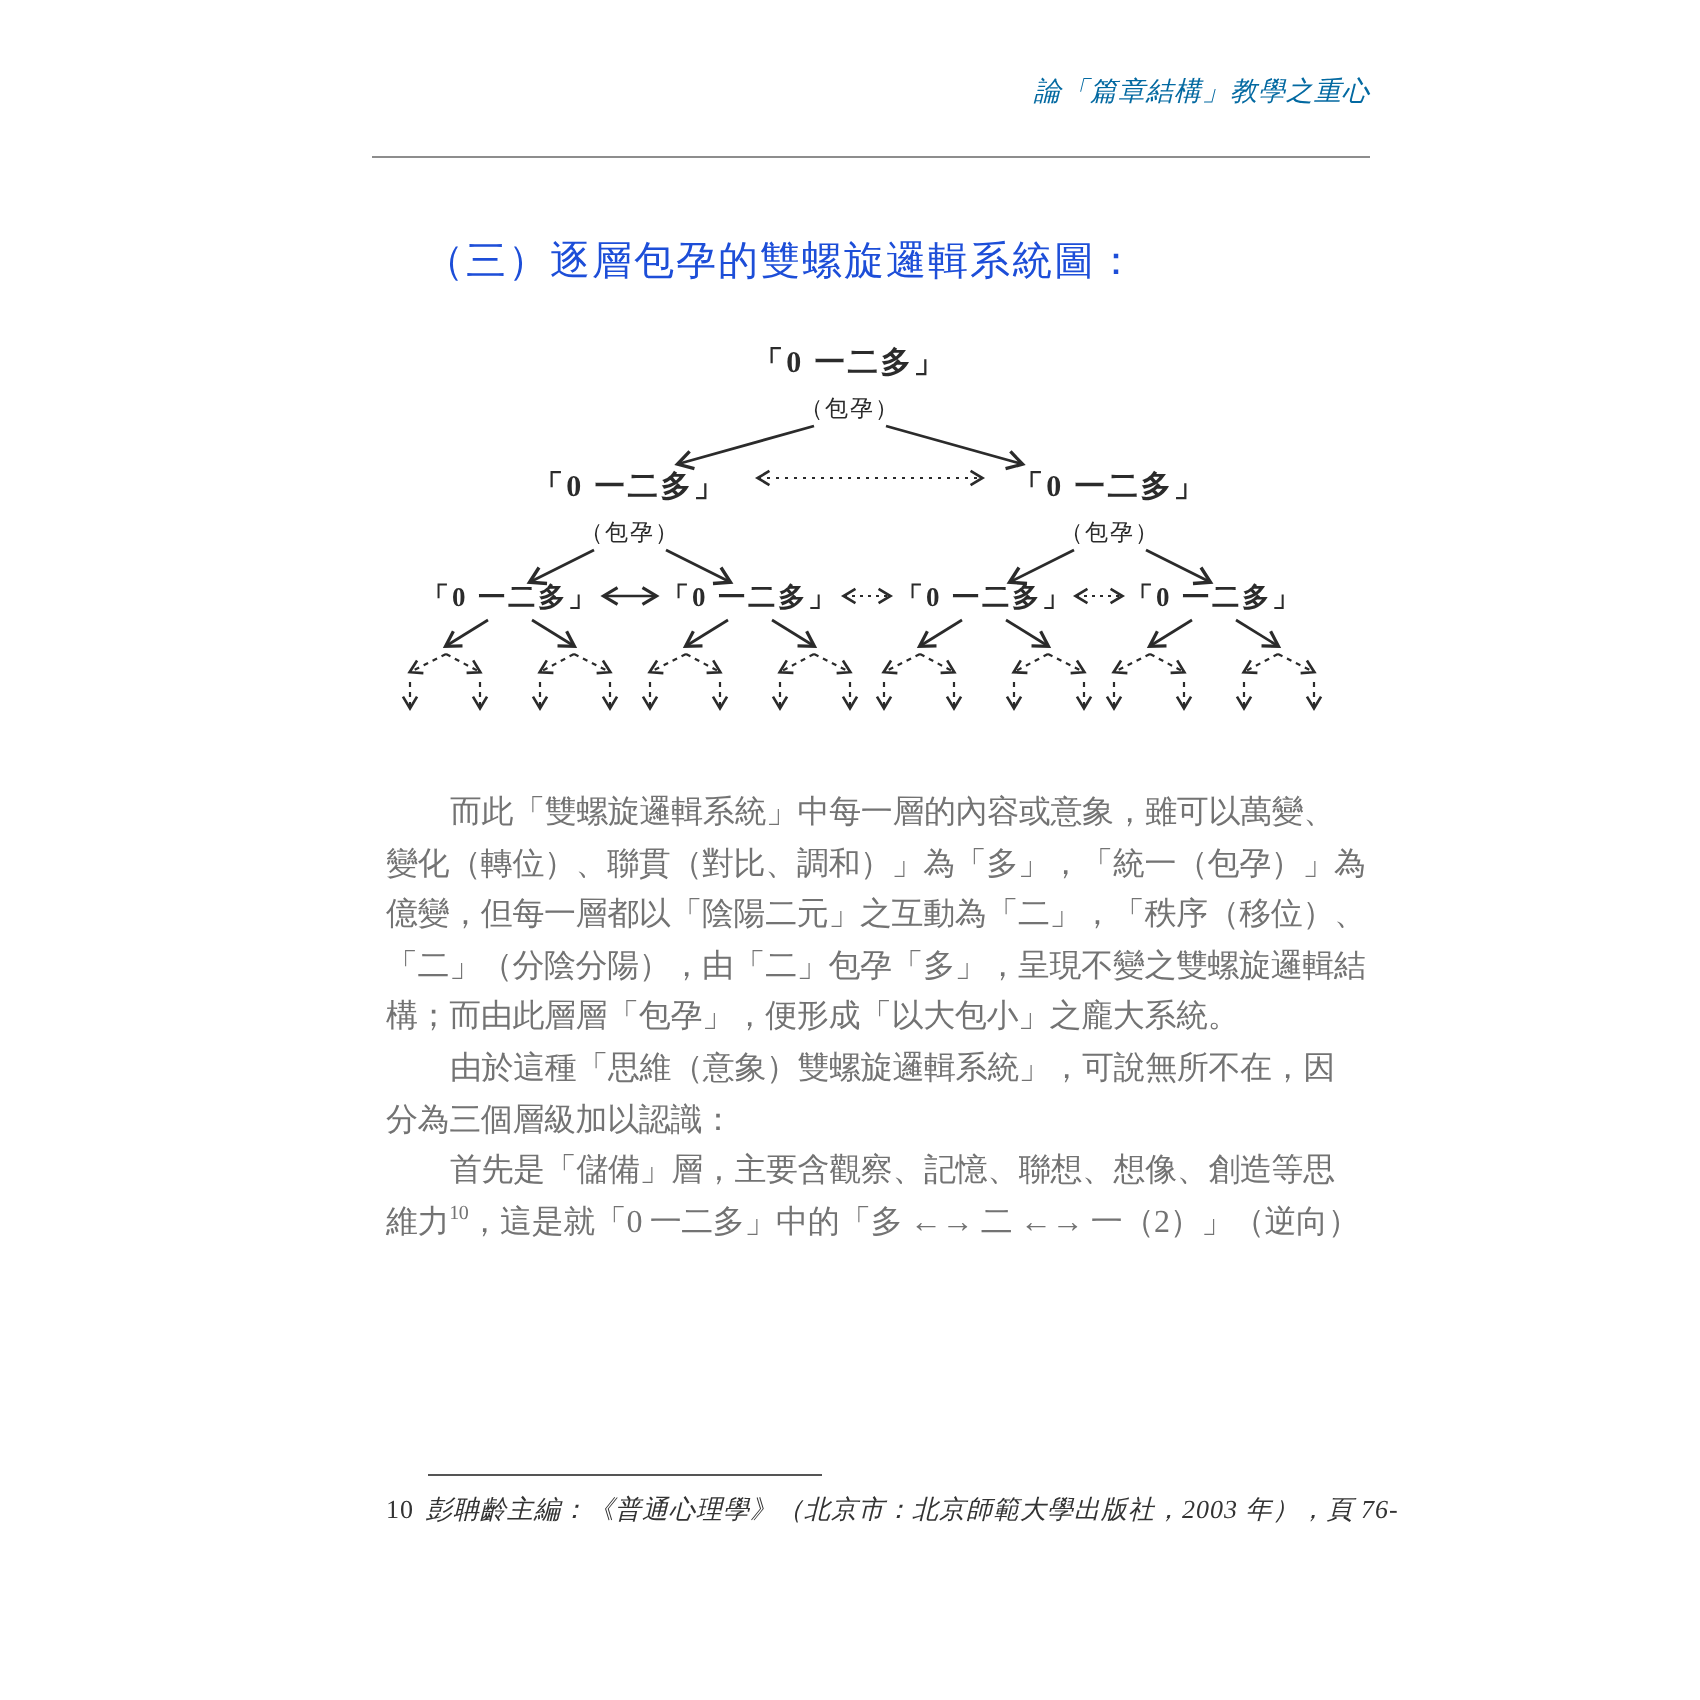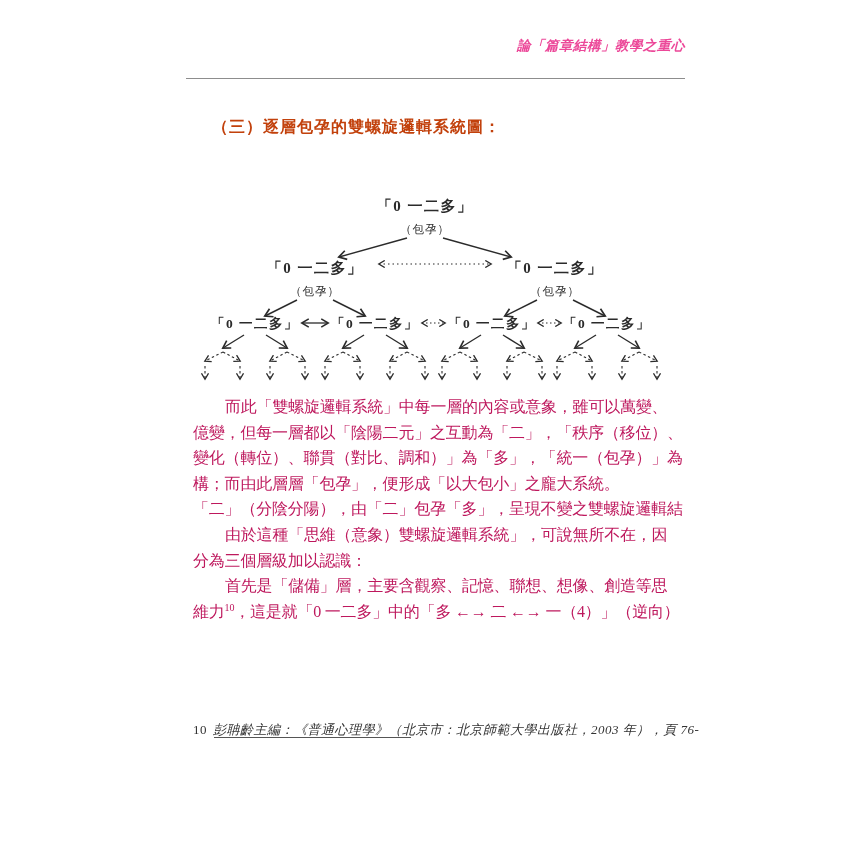--- a/index.html
+++ b/index.html
@@ -1,41 +1,41 @@
 <!DOCTYPE html>
 <html><head>
 <meta charset="utf-8">
 <style>
   html,body{margin:0;padding:0;background:#fff;}
   .page{position:relative;width:850px;height:850px;background:#ffffff;overflow:hidden;
         font-family:"Liberation Serif","DejaVu Serif",serif;color:#232323;}
 
   .header{position:absolute;top:36px;left:180px;width:505px;text-align:right;
-          font-style:italic;font-size:13.5px;line-height:20px;color:#ec4899;letter-spacing:0.5px;font-weight:bold;}
+          font-style:italic;font-size:13.5px;line-height:20px;color:#0369a1;letter-spacing:0.5px;}
   .header .hline{white-space:nowrap;}
   .pagemark{display:inline-block;margin:0 3px 0 10px;vertical-align:-1px;}
   .pagenum{font-size:14.5px;font-style:normal;}
   .header-rule{position:absolute;top:78px;left:186px;width:499px;height:1px;background:#8d8d8d;}
 
-  .section-title{position:absolute;top:117px;left:212px;font-size:16px;font-weight:700;
-                 color:#c2410c;letter-spacing:1px;white-space:nowrap;}
+  .section-title{position:absolute;top:117px;left:212px;font-size:20px;font-weight:400;
+                 color:#1d4ed8;letter-spacing:1px;white-space:nowrap;}
 
-  .diagram{position:absolute;top:180px;left:185px;width:505px;height:215px;text-align:center;}
+  .diagram{position:absolute;top:155px;left:185px;width:505px;height:215px;text-align:center;}
   .diagram text{font-family:"Liberation Serif","DejaVu Serif",serif;fill:#2b2b2b;}
   .node-label{font-size:15px;font-weight:600;letter-spacing:1.5px;}
   .node-label.small{font-size:13.5px;}
   .embed-label{font-size:11.5px;letter-spacing:1px;}
 
-  .body-text{position:absolute;left:193px;top:394px;font-size:16px;color:#be185d;}
+  .body-text{position:absolute;left:193px;top:394px;font-size:16px;color:#737373;}
   .body-text .line{height:25.6px;line-height:25.6px;white-space:nowrap;letter-spacing:-0.2px;}
   .body-text .indent{text-indent:2em;}
   .body-text sup{font-size:10px;line-height:0;}
 
   .footnote-rule{position:absolute;top:737px;left:214px;width:197px;height:1px;background:#555;}
-  .footnote{position:absolute;left:193px;top:719px;width:495px;font-size:13px;font-style:italic;
+  .footnote{position:absolute;left:193px;top:744px;width:495px;font-size:13px;font-style:italic;
             color:#333;line-height:22.5px;letter-spacing:0.5px;}
   .footnote .fline{white-space:nowrap;}
   .footnote .fn-marker{font-style:normal;margin-right:6px;}
   .footnote .fn-cont{padding-left:26px;}
 </style>
 </head>
 <body>
 
 <div class="page">
 
@@ -124,28 +124,28 @@
           <line x1="372" y1="186" x2="372" y2="199" stroke="#2b2b2b" stroke-width="1.1" stroke-dasharray="2.5,2.5" marker-end="url(#mE)"></line>
           <line x1="407" y1="186" x2="407" y2="199" stroke="#2b2b2b" stroke-width="1.1" stroke-dasharray="2.5,2.5" marker-end="url(#mE)"></line>
           <line x1="437" y1="186" x2="437" y2="199" stroke="#2b2b2b" stroke-width="1.1" stroke-dasharray="2.5,2.5" marker-end="url(#mE)"></line>
           <line x1="472" y1="186" x2="472" y2="199" stroke="#2b2b2b" stroke-width="1.1" stroke-dasharray="2.5,2.5" marker-end="url(#mE)"></line>
         </g>
     </svg>
   </div>
 
   <div class="body-text">
     <div class="line indent">而此「雙螺旋邏輯系統」中每一層的內容或意象，雖可以萬變、</div>
+    <div class="line">變化（轉位）、聯貫（對比、調和）」為「多」，「統一（包孕）」為</div>
     <div class="line">億變，但每一層都以「陰陽二元」之互動為「二」，「秩序（移位）、</div>
-    <div class="line">變化（轉位）、聯貫（對比、調和）」為「多」，「統一（包孕）」為</div>
+    <div class="line">「二」（分陰分陽），由「二」包孕「多」，呈現不變之雙螺旋邏輯結</div>
     <div class="line">構；而由此層層「包孕」，便形成「以大包小」之龐大系統。</div>
-    <div class="line">「二」（分陰分陽），由「二」包孕「多」，呈現不變之雙螺旋邏輯結</div>
     <div class="line indent">由於這種「思維（意象）雙螺旋邏輯系統」，可說無所不在，因</div>
     <div class="line">分為三個層級加以認識：</div>
     <div class="line indent">首先是「儲備」層，主要含觀察、記憶、聯想、想像、創造等思</div>
-    <div class="line"><span>維力</span><sup>10</sup><span>，這是就「0 一二多」中的「多 ←→ 二 ←→ 一（4）」（逆向）</span></div>
+    <div class="line"><span>維力</span><sup>10</sup><span>，這是就「0 一二多」中的「多 ←→ 二 ←→ 一（2）」（逆向）</span></div>
   </div>
 
   <div class="footnote-rule"></div>
   <div class="footnote">
     <div class="fline"><span class="fn-marker">10</span><span>彭聃齡主編：《普通心理學》（北京市：北京師範大學出版社，2003 年），頁 76-</span></div>
   </div>
 
 </div>
 
 </body></html>

